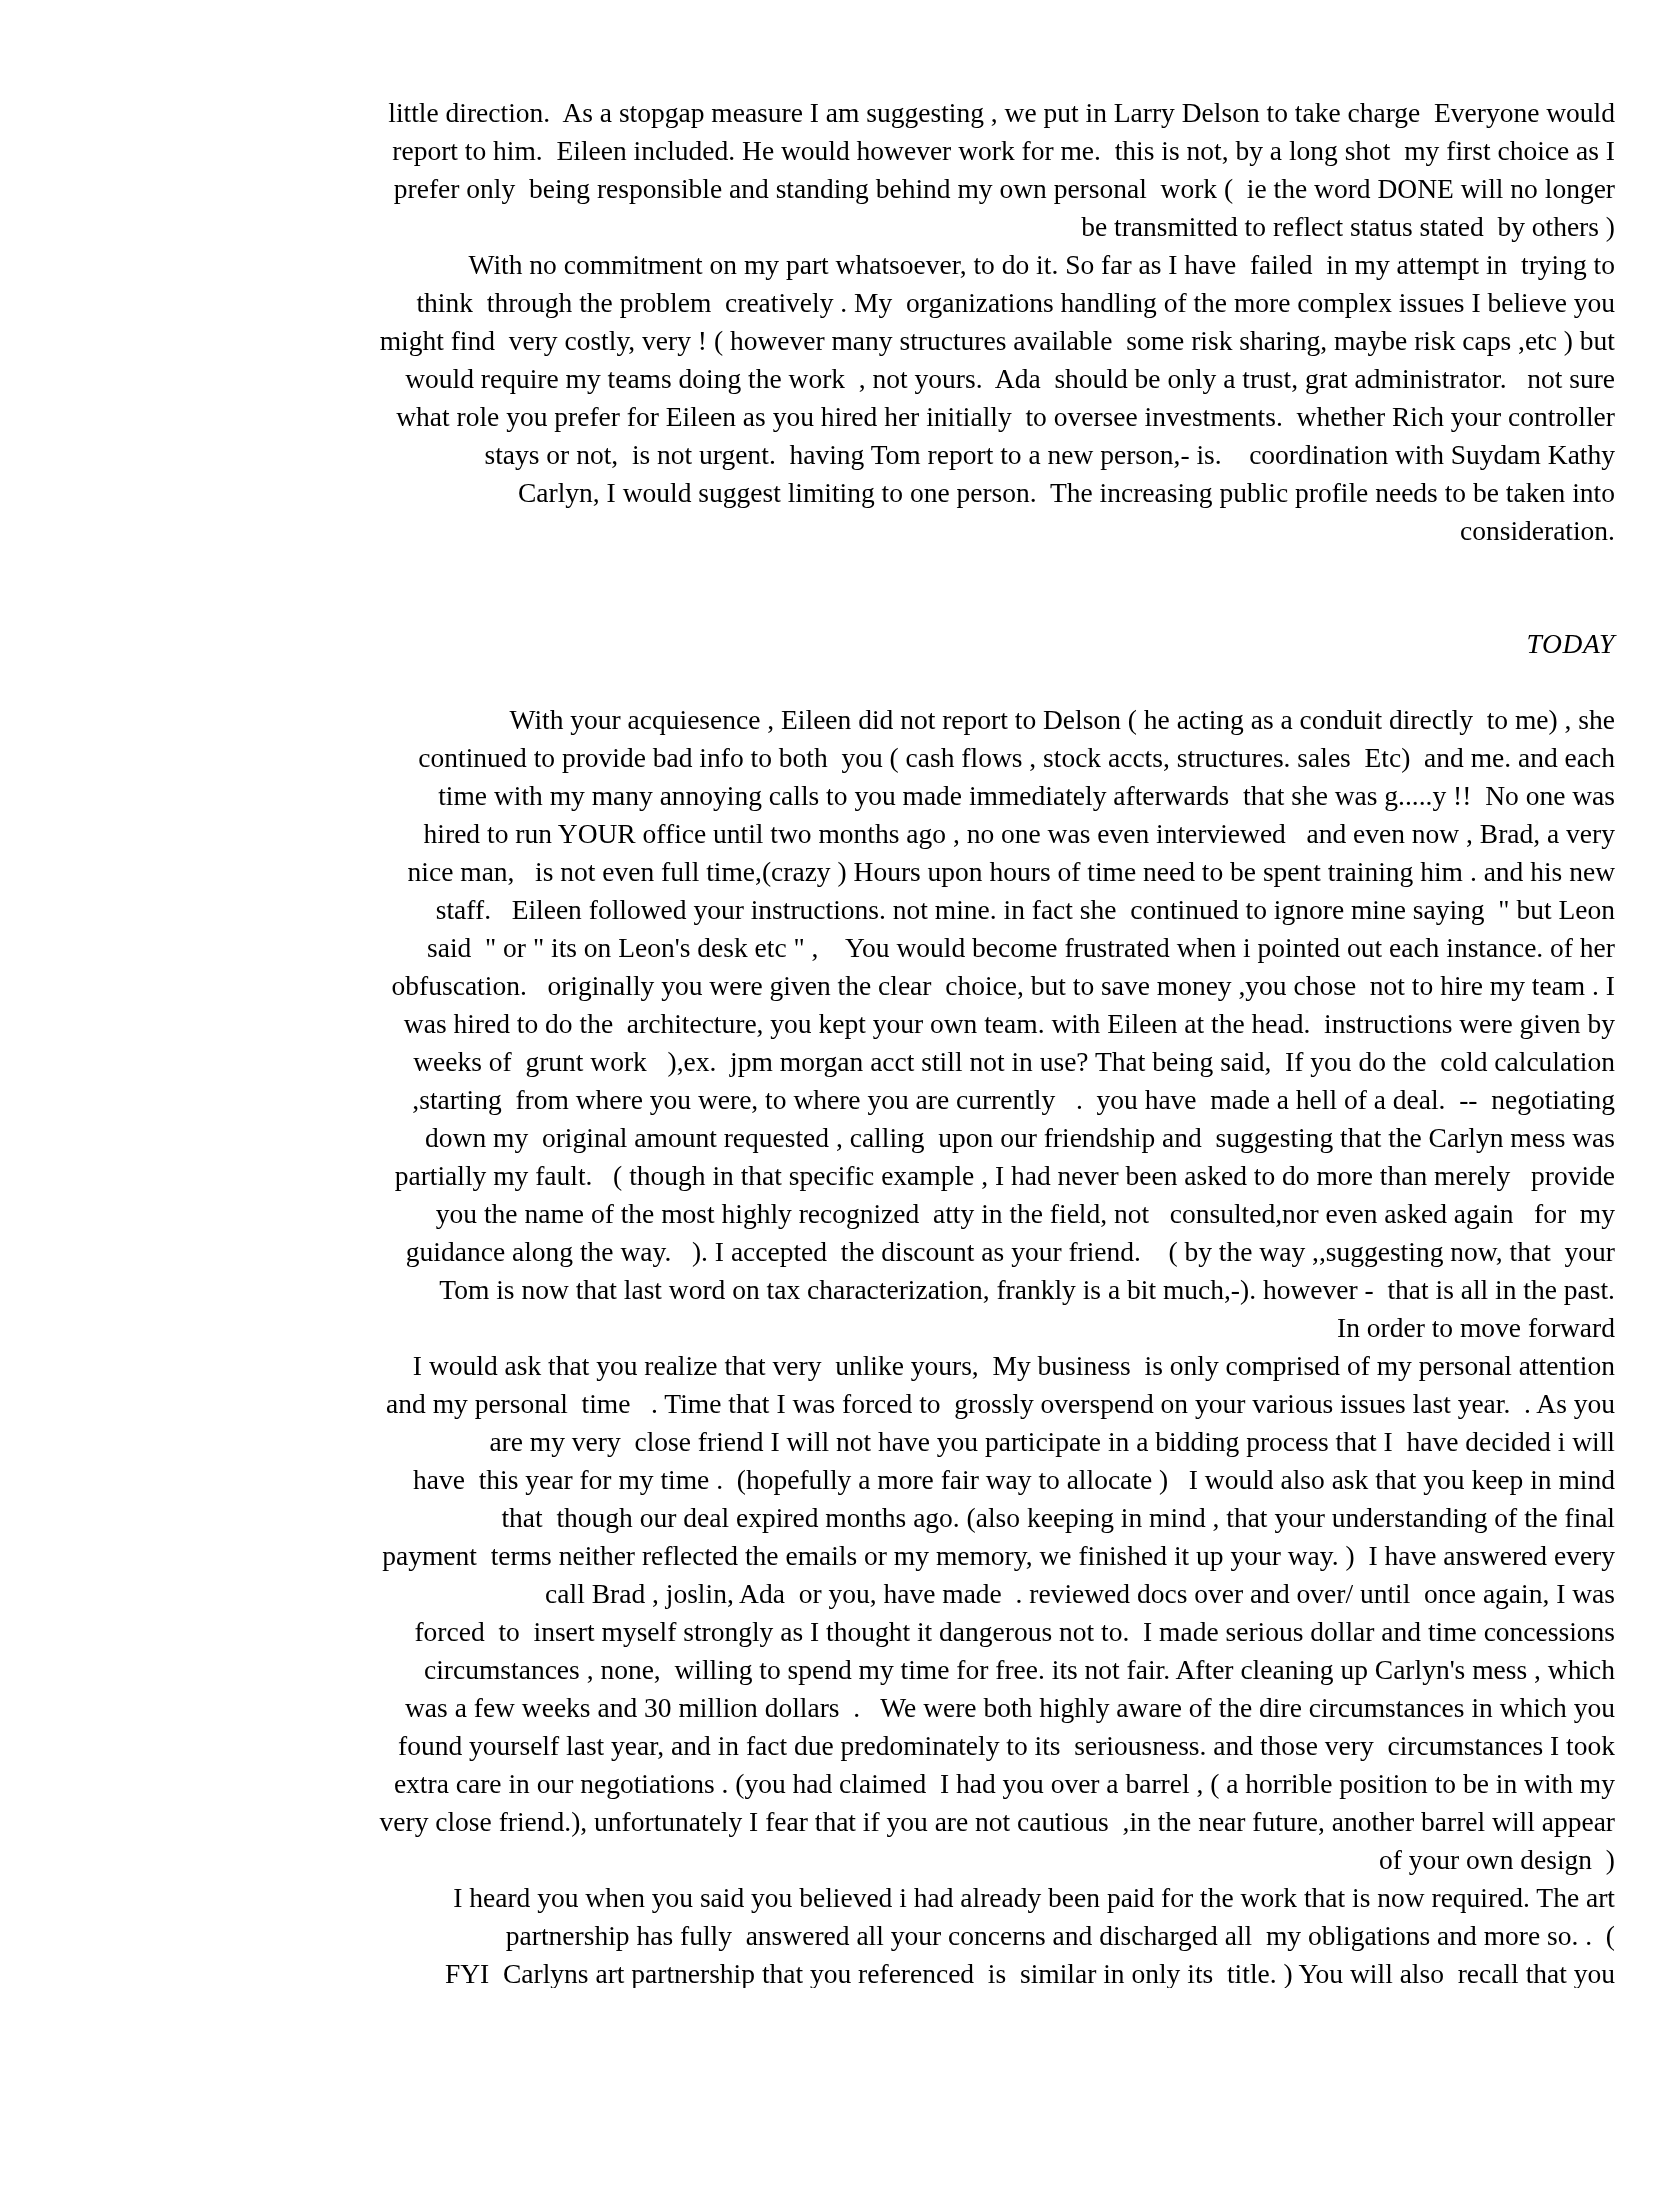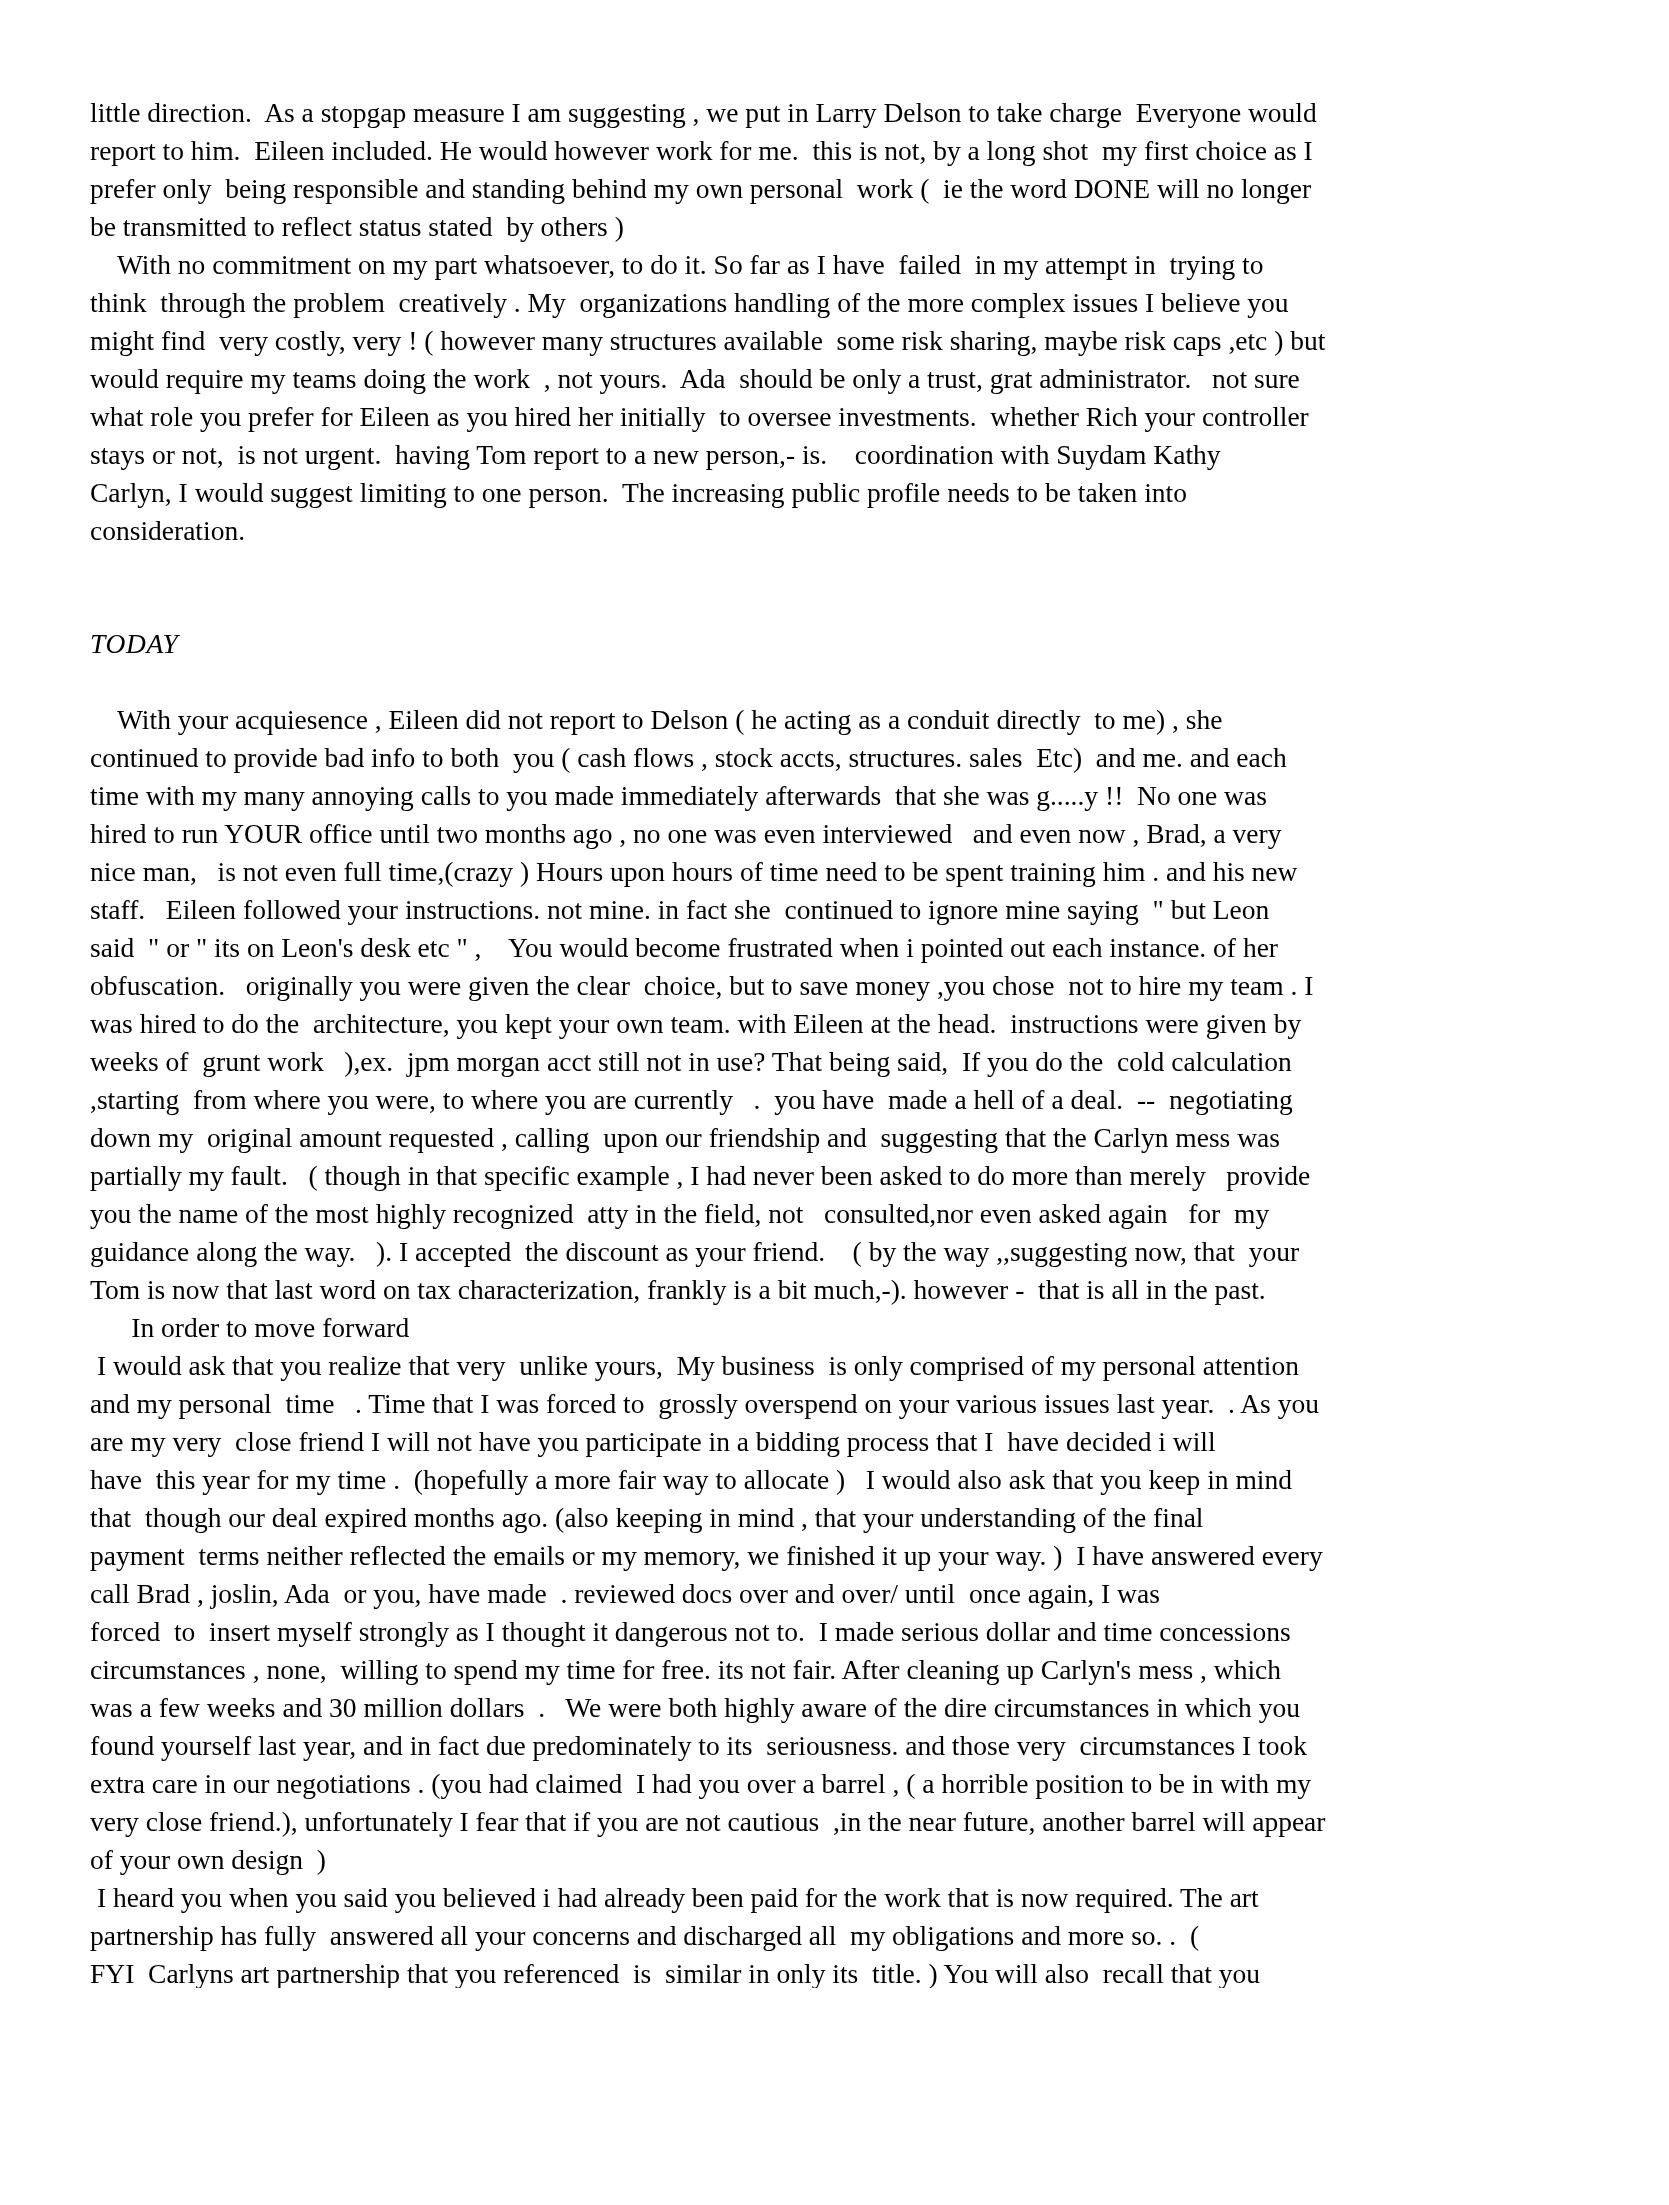--- a/index.html
+++ b/index.html
@@ -8,20 +8,21 @@
     background: #ffffff;
   }
   .page {
     position: relative;
     width: 1669px;
     height: 1988px;
     background: #ffffff;
     overflow: hidden;
     font-family: "Liberation Serif", "DejaVu Serif", serif;
     color: #000000;
+    text-align: right;
   }
   .content {
     position: absolute;
     left: 90px;
     top: 94px;
     width: 1525px;
     font-size: 27.5px;
     line-height: 38px;
   }
   .doc-lines .line {

